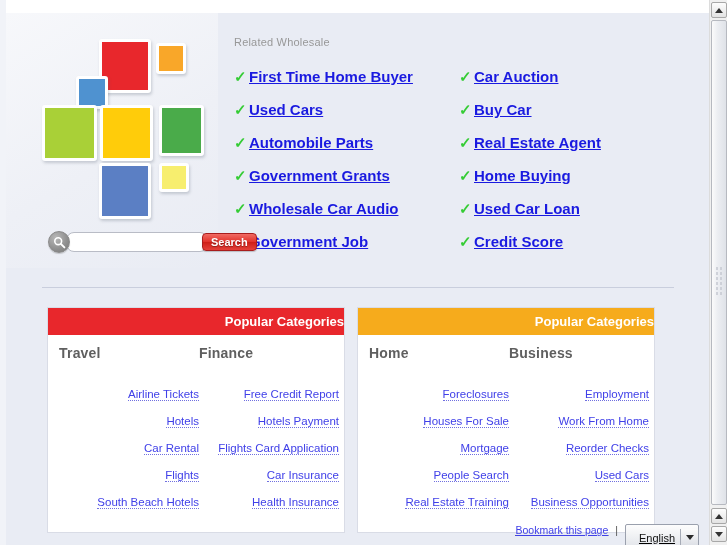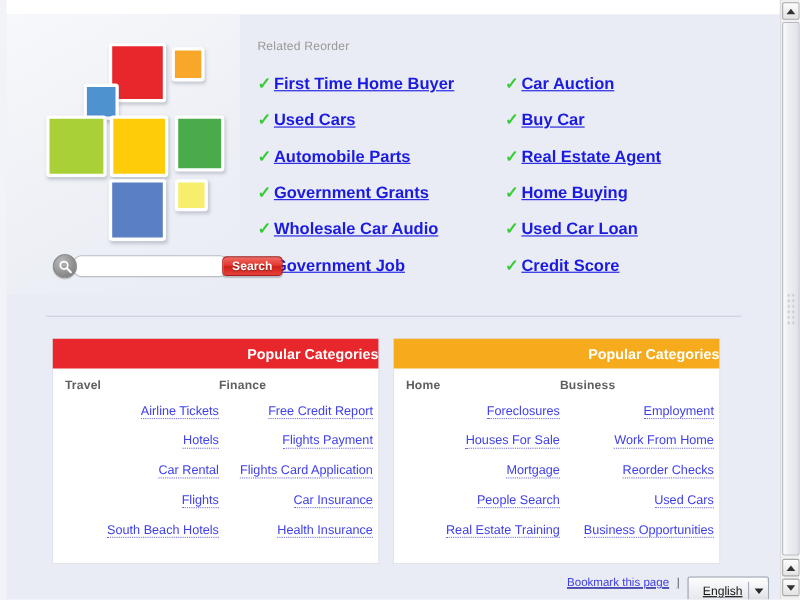--- a/index.html
+++ b/index.html
@@ -207,24 +207,24 @@
     text-align: right;
   }
   .cat-body {
     display: flex;
     padding: 10px 0 12px 11px;
     box-sizing: border-box;
     min-height: 140px;
   }
   .cat-col { width: 140px; }
   .cat-col-title {
-    font-size: 11px;
+    font-size: 14px;
     font-weight: bold;
     color: #5f5f5f;
-    margin-bottom: 8px;
+    margin-bottom: 24px;
     letter-spacing: 0.2px;
   }
   .cat-link {
     display: inline-block;
     font-size: 11.5px;
     color: #4040e8;
     text-decoration: none;
     border-bottom: 1px dotted #7070e0;
     margin-bottom: 11px;
     cursor: pointer;
@@ -385,21 +385,21 @@
       <div class="search-icon-btn">
         <svg width="13" height="13" viewBox="0 0 13 13" aria-hidden="true">
           <circle cx="5.2" cy="5.2" r="3.4" fill="none" stroke="#ffffff" stroke-width="1.6"></circle>
           <line x1="7.8" y1="7.8" x2="11.4" y2="11.4" stroke="#ffffff" stroke-width="1.9" stroke-linecap="round"></line>
         </svg>
       </div>
       <input class="search-input" type="text" placeholder="" value="" style="">
       <button class="search-btn">Search</button>
     </div>
 
-    <div class="related-label">Related Reorder</div>
+    <div class="related-label">Related Wholesale</div>
 
     <div class="links-area">
       <div class="link-col col-left" id="rel-col-left">
           <div class="link-row">
             <span class="check-icon">✓</span>
             <span class="rel-link">First Time Home Buyer</span>
           </div>
           <div class="link-row">
             <span class="check-icon">✓</span>
             <span class="rel-link">Used Cars</span>
@@ -458,21 +458,21 @@
             <div class="cat-col-title">Travel</div>
             <div class="cat-link-item"><span class="cat-link">Airline Tickets</span></div>
             <div class="cat-link-item"><span class="cat-link">Hotels</span></div>
             <div class="cat-link-item"><span class="cat-link">Car Rental</span></div>
             <div class="cat-link-item"><span class="cat-link">Flights</span></div>
             <div class="cat-link-item"><span class="cat-link">South Beach Hotels</span></div>
           </div>
           <div class="cat-col">
             <div class="cat-col-title">Finance</div>
             <div class="cat-link-item"><span class="cat-link">Free Credit Report</span></div>
-            <div class="cat-link-item"><span class="cat-link">Flights Payment</span></div>
+            <div class="cat-link-item"><span class="cat-link">Hotels Payment</span></div>
             <div class="cat-link-item"><span class="cat-link">Flights Card Application</span></div>
             <div class="cat-link-item"><span class="cat-link">Car Insurance</span></div>
             <div class="cat-link-item"><span class="cat-link">Health Insurance</span></div>
           </div>
         </div>
     </div>
 
     <div class="cat-panel right-panel" id="cat-panel-1">
       <div class="cat-header" style="background: rgb(246, 171, 28);">Popular Categories</div>
       <div class="cat-body">

